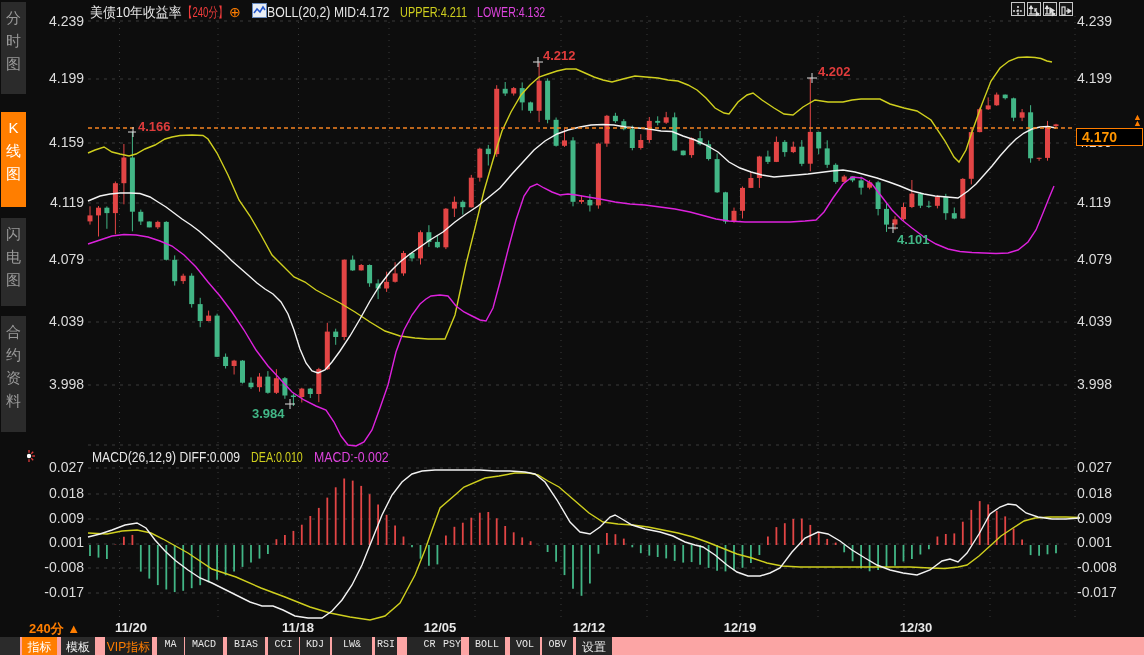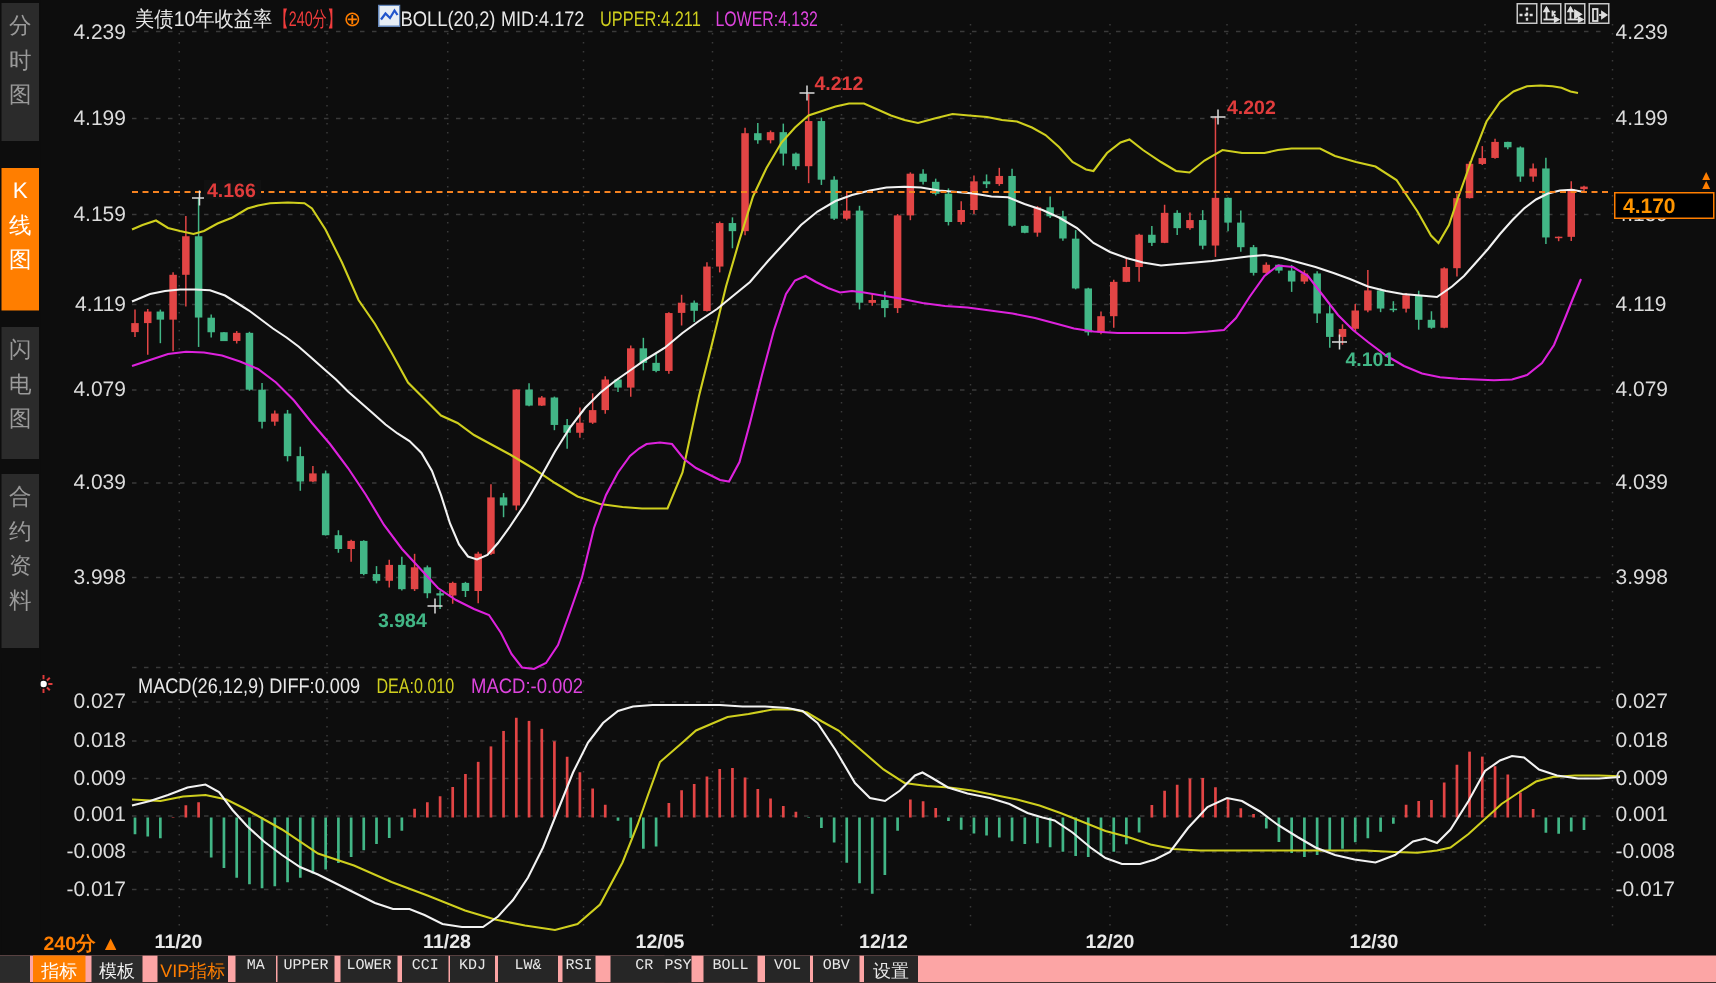--- a/index.html
+++ b/index.html
@@ -467,25 +467,25 @@
     <div class="pl" style="top:485px">0.018</div>
     <div class="pr" style="top:485px">0.018</div>
     <div class="pl" style="top:510px">0.009</div>
     <div class="pr" style="top:510px">0.009</div>
     <div class="pl" style="top:534px">0.001</div>
     <div class="pr" style="top:534px">0.001</div>
     <div class="pl" style="top:559px">-0.008</div>
     <div class="pr" style="top:559px">-0.008</div>
     <div class="pl" style="top:584px">-0.017</div>
     <div class="pr" style="top:584px">-0.017</div>
-<div class="dt" style="left:89px">11/20</div>
-    <div class="dt" style="left:268px">11/28</div>
+<div class="dt" style="left:101px">11/20</div>
+    <div class="dt" style="left:268px">11/18</div>
     <div class="dt" style="left:410px">12/05</div>
     <div class="dt" style="left:559px">12/12</div>
-    <div class="dt" style="left:710px">12/20</div>
+    <div class="dt" style="left:710px">12/19</div>
     <div class="dt" style="left:886px">12/30</div>
 <div class="dt" style="left:29px;width:62px;color:#ff7e00;text-align:left">240分 ▲</div>
 
 <div style="position:absolute;left:1133px;top:114px;color:#ff7e00;font-size:9px;line-height:6px;z-index:6">▲<br>▲</div>
 <div style="position:absolute;left:1076px;top:128px;width:67px;height:18px;background:#000;border:1px solid #ff7e00;color:#ff9500;font-size:14px;font-weight:bold;padding-left:5px;z-index:6">4.170</div>
 
 <div class="ic" style="left:1011px"><svg width="12" height="12">
         <g stroke="#ddd" stroke-width="1.6" stroke-dasharray="2 1.4">
           <line x1="6" y1="1" x2="6" y2="11"></line>
           <line x1="1" y1="6" x2="11" y2="6"></line>
@@ -518,22 +518,22 @@
           <path d="M11,6 l-3,-2 v4 z" fill="#ddd"></path>
         </g>
       </svg></div>
 
 <div id="tbar">
  <div style="position:absolute;left:0;top:0;width:20px;height:18px;background:#2b2b2b"></div>
  <div class="tb cj" style="left:22px;width:35px;background:#ff7e00;color:#fff">指标</div>
  <div class="tb cj" style="left:61px;width:34px;background:#2b2b2b;color:#eee">模板</div>
  <div class="tb cj" style="left:105px;width:47px;background:#1f1f1f;color:#ff7e00">VIP指标</div>
  <div class="tb" style="left:157px;width:27px">MA</div>
-      <div class="tb" style="left:185px;width:38px">UPPER</div>
-      <div class="tb" style="left:227px;width:38px">LOWER</div>
+      <div class="tb" style="left:185px;width:38px">MACD</div>
+      <div class="tb" style="left:227px;width:38px">BIAS</div>
       <div class="tb" style="left:268px;width:31px">CCI</div>
       <div class="tb" style="left:300px;width:30px">KDJ</div>
       <div class="tb" style="left:332px;width:40px">LW&amp;</div>
       <div class="tb" style="left:375px;width:22px">RSI</div>
       <div class="tb" style="left:407px;width:45px">CR</div>
       <div class="tb" style="left:443px;width:18px">PSY</div>
       <div class="tb" style="left:469px;width:36px">BOLL</div>
       <div class="tb" style="left:510px;width:30px">VOL</div>
       <div class="tb" style="left:542px;width:31px">OBV</div>
  <div class="tb cj" style="left:576px;width:36px">设置</div>

